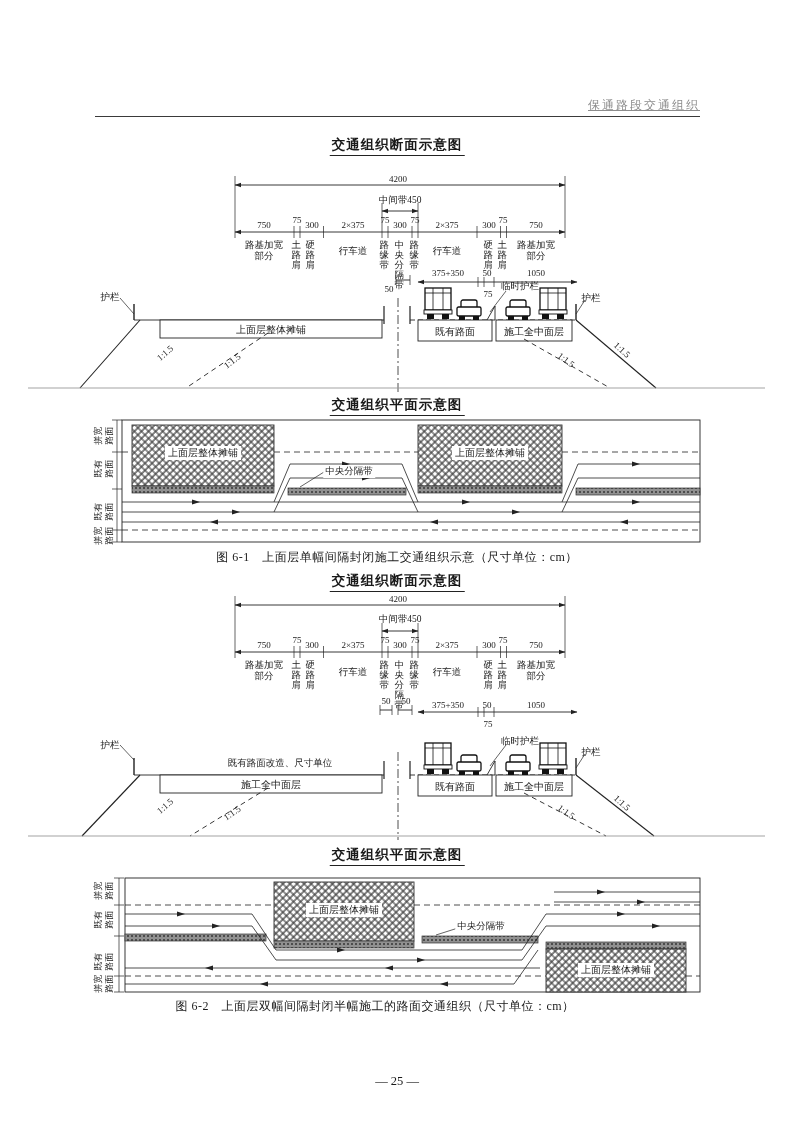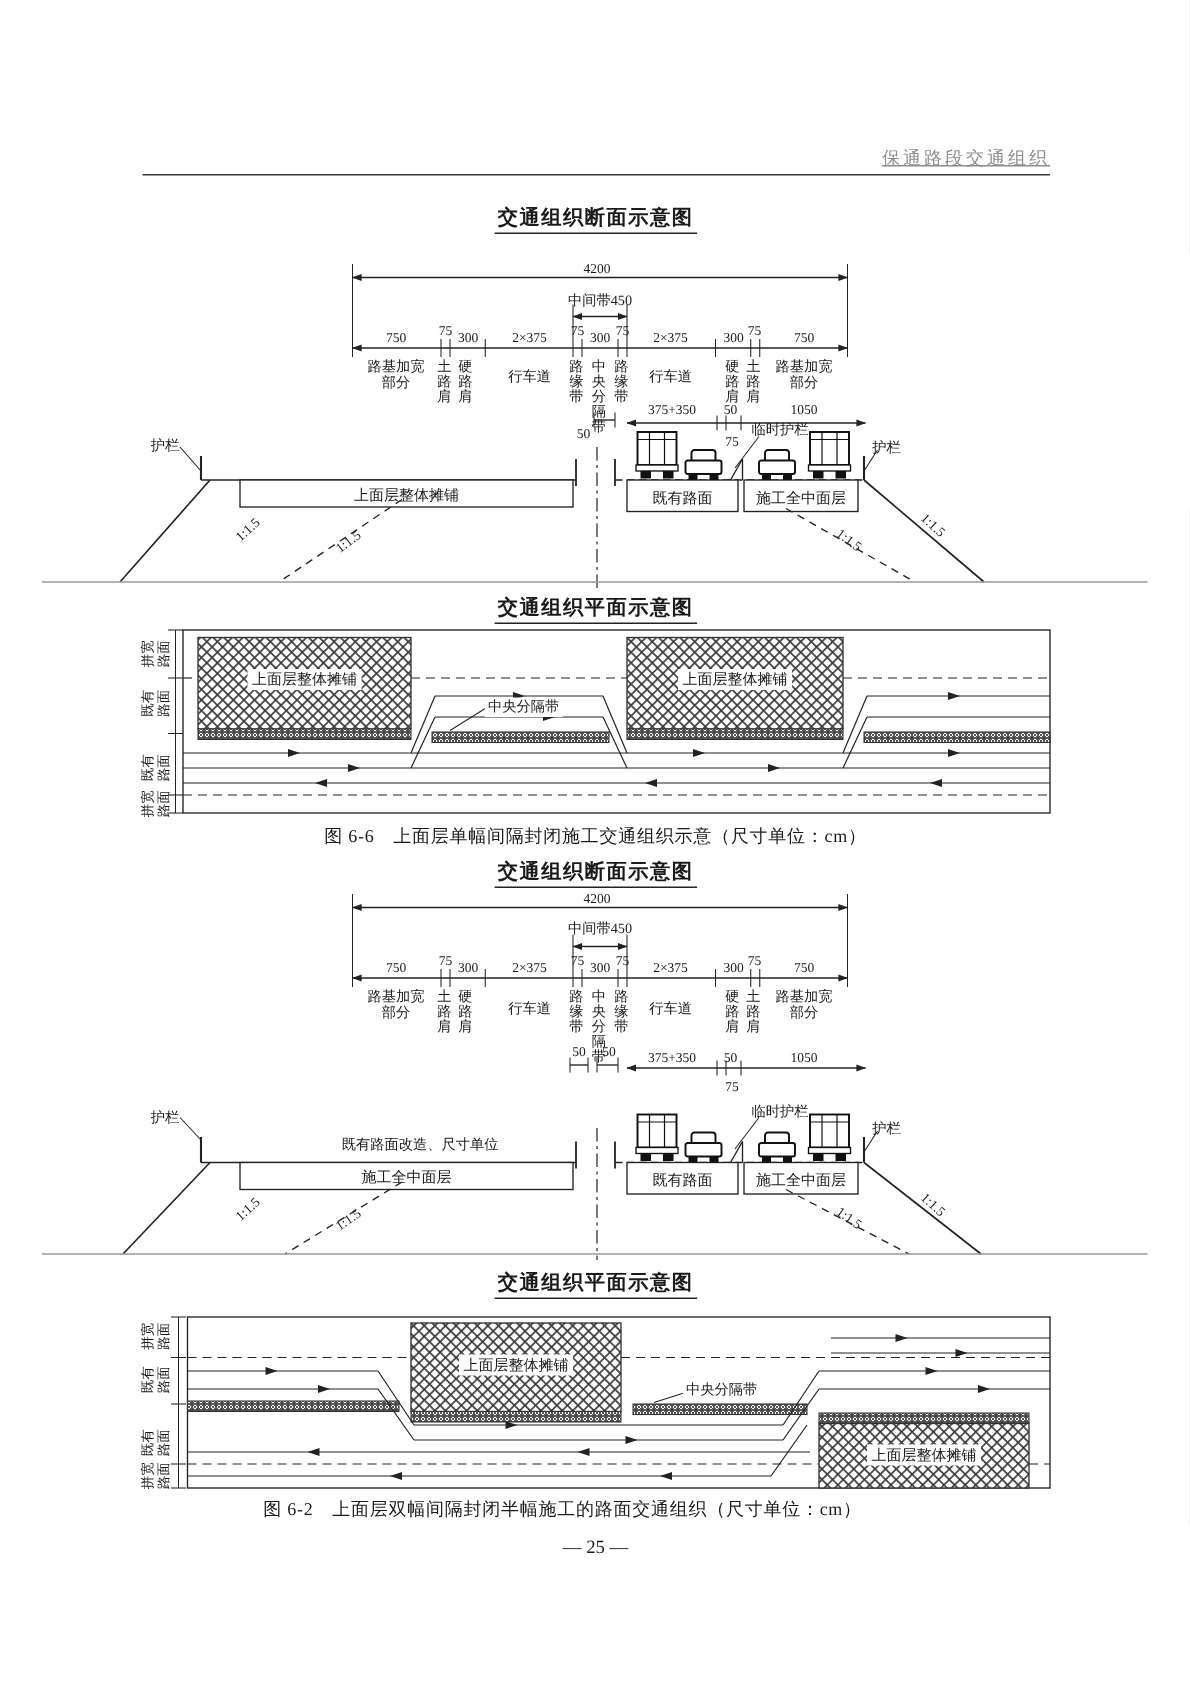--- a/index.html
+++ b/index.html
@@ -339,21 +339,21 @@
 <div class="rlab" style="left:91px;top:458px">既有
 路面</div>
 <div class="rlab" style="left:91px;top:501px">既有
 路面</div>
 <div class="rlab" style="left:91px;top:525px">拼宽
 路面</div>
 <div class="plab" style="left:203px;top:446px">上面层整体摊铺</div>
 <div class="plab" style="left:490px;top:446px">上面层整体摊铺</div>
 <div class="mlab" style="left:349px;top:465px">中央分隔带</div>
 
-<div class="cap" style="left:397px;top:549px">图 6-6　上面层单幅间隔封闭施工交通组织示意（尺寸单位：cm）</div>
+<div class="cap" style="left:397px;top:549px">图 6-1　上面层单幅间隔封闭施工交通组织示意（尺寸单位：cm）</div>
 
 <div class="sec-title" style="left:397px;top:572px">交通组织断面示意图</div>
 <div class="sec-title" style="left:397px;top:846px">交通组织平面示意图</div>
 
 <div class="dim" style="left:398px;top:594px">4200</div>
 <div class="dim" style="left:400px;top:613px;font-size:9.5px">中间带450</div>
 <div class="dim" style="left:264px;top:640px">750</div>
 <div class="dim" style="left:297px;top:635px">75</div>
 <div class="dim" style="left:312px;top:640px">300</div>
 <div class="dim" style="left:353px;top:640px">2×375</div>
@@ -405,15 +405,15 @@
 <div class="rlab" style="left:91px;top:951px">既有
 路面</div>
 <div class="rlab" style="left:91px;top:973px">拼宽
 路面</div>
 <div class="plab" style="left:344px;top:903px">上面层整体摊铺</div>
 <div class="plab" style="left:616px;top:963px">上面层整体摊铺</div>
 <div class="mlab" style="left:481px;top:920px">中央分隔带</div>
 
 <div class="cap" style="left:375px;top:998px">图 6-2　上面层双幅间隔封闭半幅施工的路面交通组织（尺寸单位：cm）</div>
 
-<div class="pgnum" style="left:397px;top:1024px">— 25 —</div>
+<div class="pgnum" style="left:397px;top:1074px">— 25 —</div>
 
 </div>
 
 </body></html>

